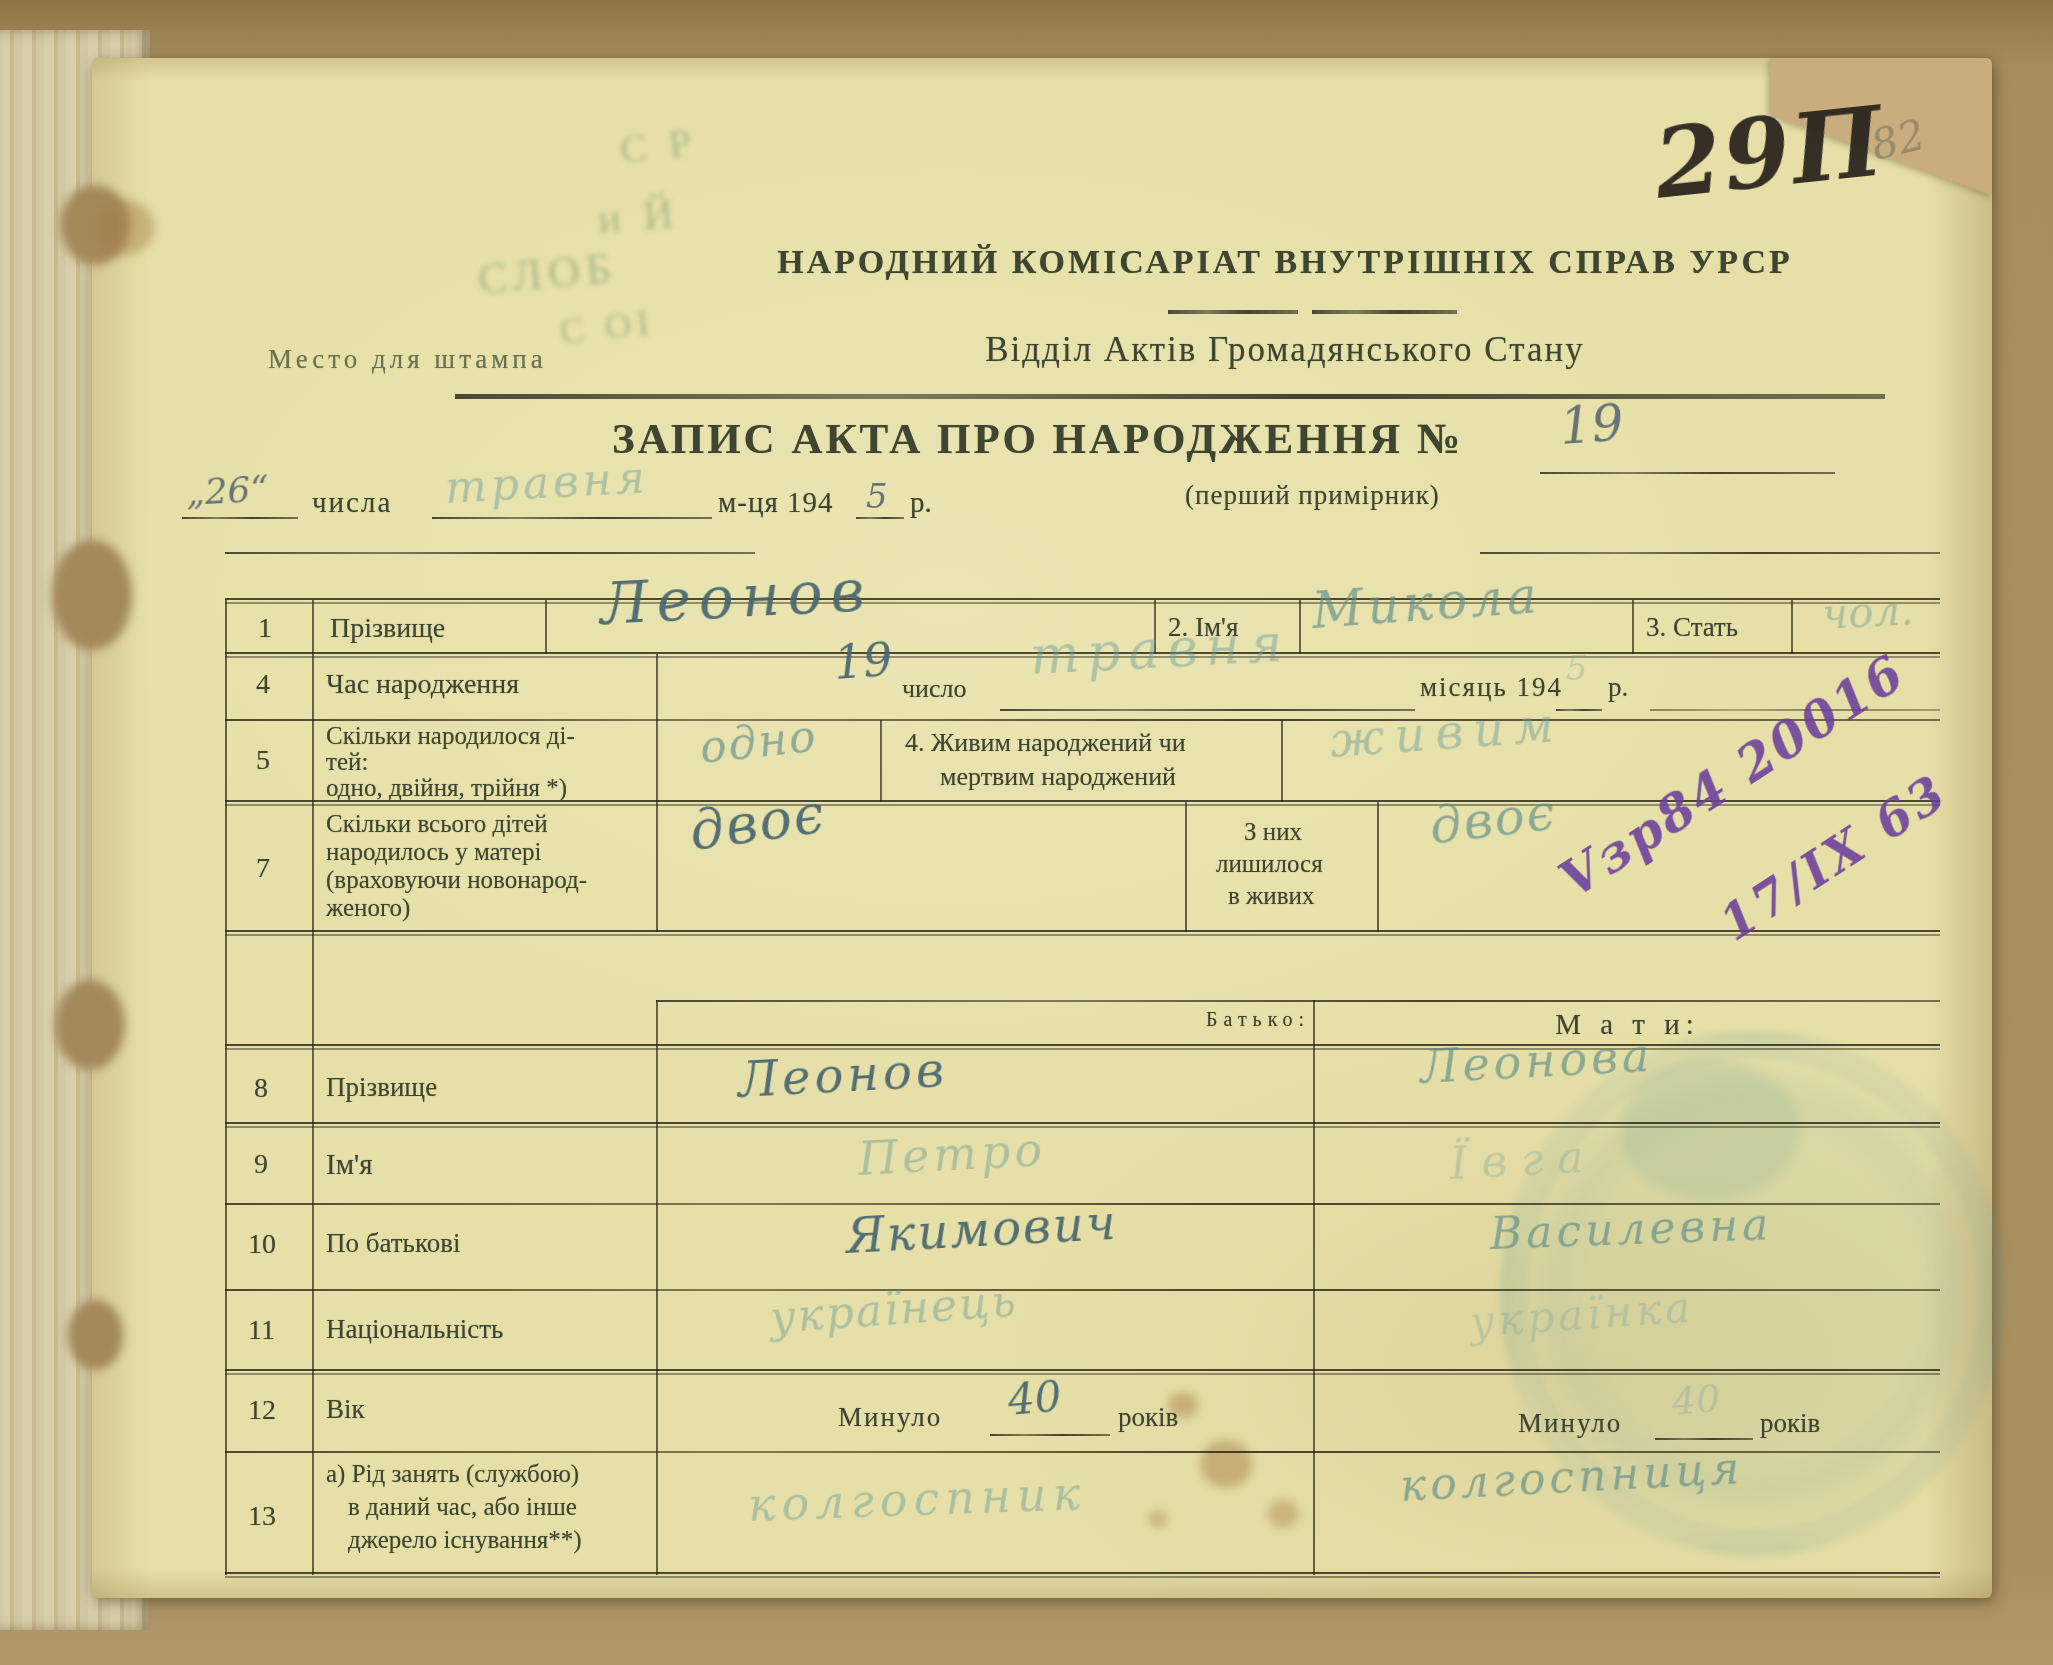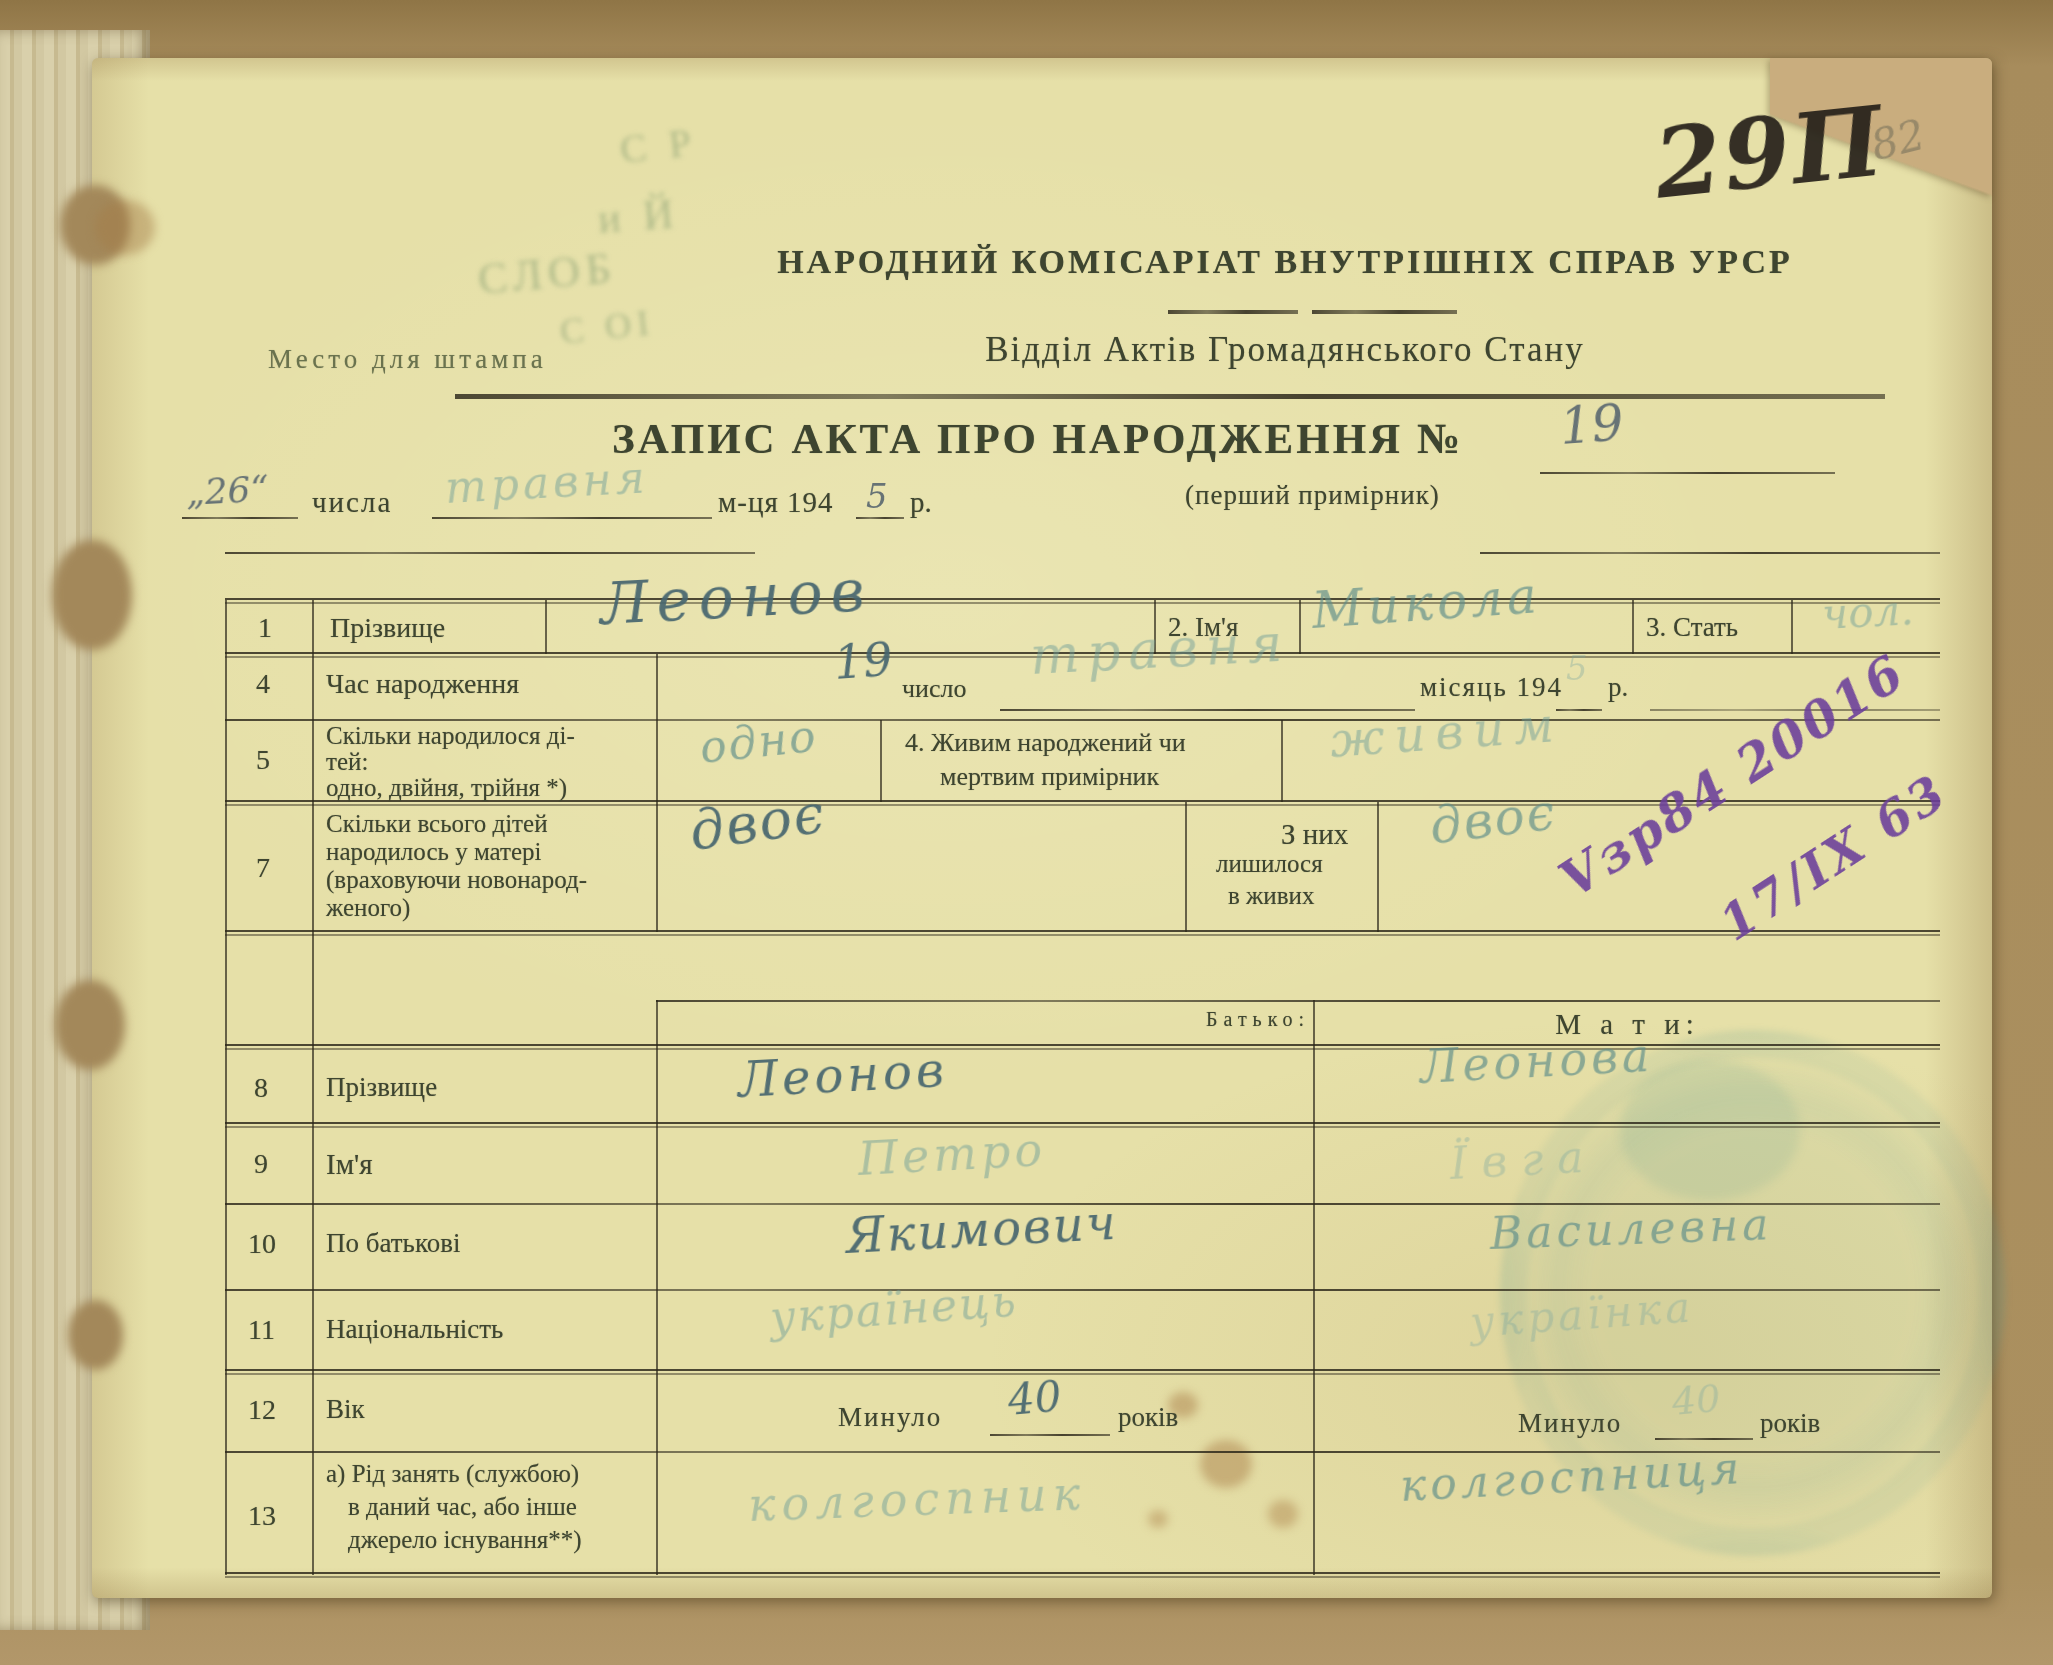--- a/index.html
+++ b/index.html
@@ -137,30 +137,30 @@
   <div class="ln" style="left:1556px;top:709px;width:46px;"></div>
   <span class="p" style="left:1608px;top:672px;font-size:27px;">р.</span>
   <div class="ln" style="left:1650px;top:709px;width:290px;opacity:.6;"></div>
 
   <span class="p" style="left:256px;top:744px;font-size:28px;">5</span>
   <span class="p" style="left:326px;top:722px;font-size:25px;">Скільки народилося ді-</span>
   <span class="p" style="left:326px;top:748px;font-size:25px;">тей:</span>
   <span class="p" style="left:326px;top:774px;font-size:25px;">одно, двійня, трійня *)</span>
   <span class="hw ink2" style="left:700px;top:722px;font-size:44px;transform:rotate(-6deg);letter-spacing:2px;">одно</span>
   <span class="p" style="left:905px;top:728px;font-size:26px;">4. Живим народжений чи</span>
-  <span class="p" style="left:940px;top:762px;font-size:26px;">мертвим примірник</span>
+  <span class="p" style="left:940px;top:762px;font-size:26px;">мертвим народжений</span>
   <span class="hw ink3" style="left:1330px;top:712px;font-size:48px;transform:rotate(-4deg);letter-spacing:10px;">живим</span>
 
   <span class="p" style="left:256px;top:852px;font-size:28px;">7</span>
   <span class="p" style="left:326px;top:810px;font-size:25px;">Скільки всього дітей</span>
   <span class="p" style="left:326px;top:838px;font-size:25px;">народилось у матері</span>
   <span class="p" style="left:326px;top:866px;font-size:25px;">(враховуючи новонарод-</span>
   <span class="p" style="left:326px;top:894px;font-size:25px;">женого)</span>
   <span class="hw ink1" style="left:690px;top:800px;font-size:54px;transform:rotate(-8deg);letter-spacing:2px;">двоє</span>
-  <span class="p" style="left:1244px;top:818px;font-size:29px;margin-left:37px;">З них</span>
+  <span class="p" style="left:1244px;top:818px;font-size:25px;">З них</span>
   <span class="p" style="left:1216px;top:850px;font-size:25px;text-align:center;">лишилося</span>
   <span class="p" style="left:1228px;top:882px;font-size:25px;">в живих</span>
   <span class="hw ink2" style="left:1430px;top:798px;font-size:50px;transform:rotate(-7deg);letter-spacing:2px;">двоє</span>
 
   <div class="ln" style="left:656px;top:1000px;width:1284px;"></div>
   <div class="p" style="left:660px;top:1008px;width:650px;text-align:right;font-size:20px;letter-spacing:6px;">Батько:</div>
   <div class="p" style="left:1315px;top:1008px;width:625px;text-align:center;font-size:29px;letter-spacing:6px;">М а т и:</div>
   <div class="dbl" style="left:225px;top:1044px;width:1715px;"></div>
 
   <div class="dbl" style="left:225px;top:1122px;width:1715px;"></div>

